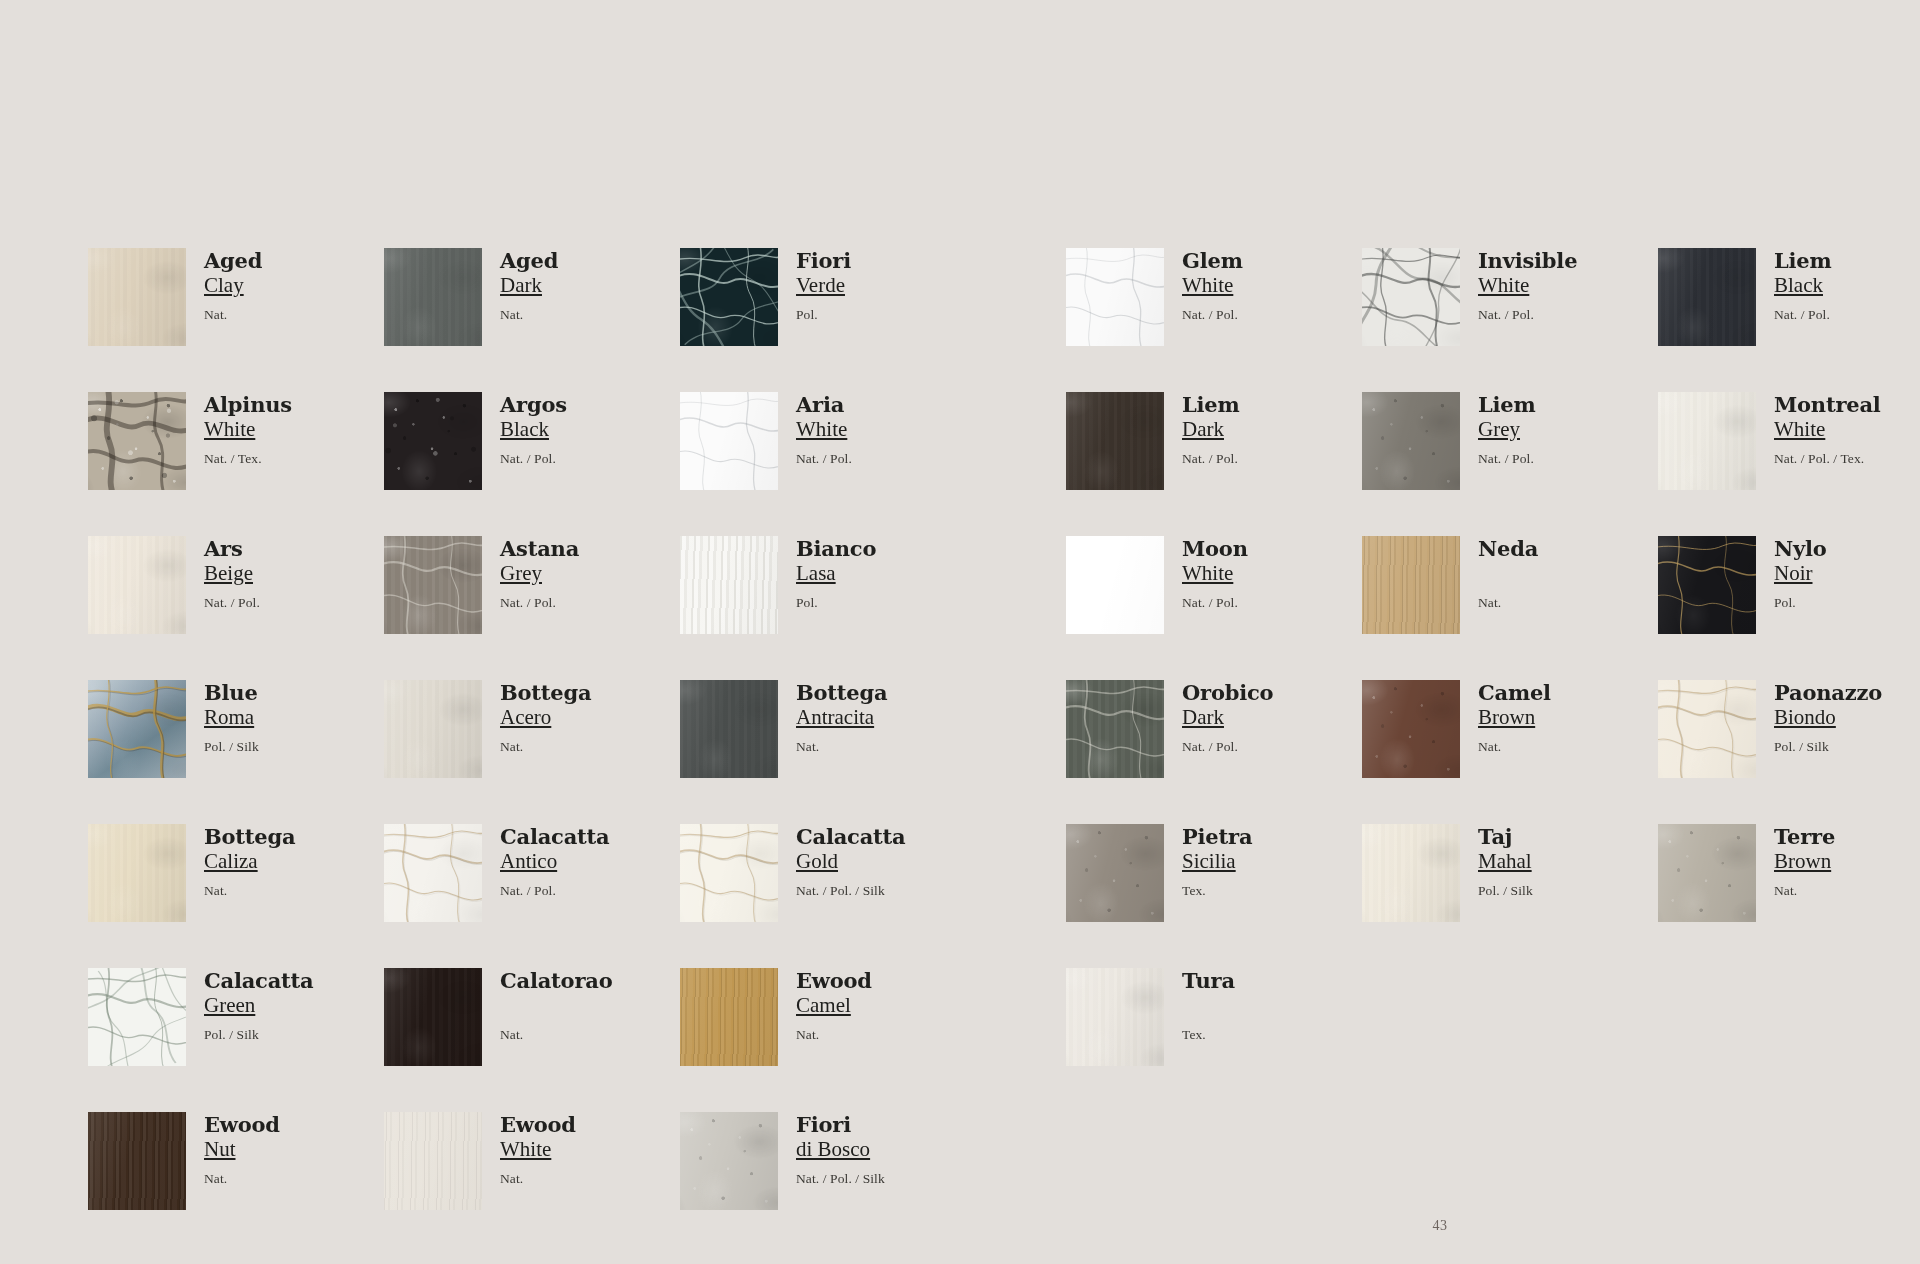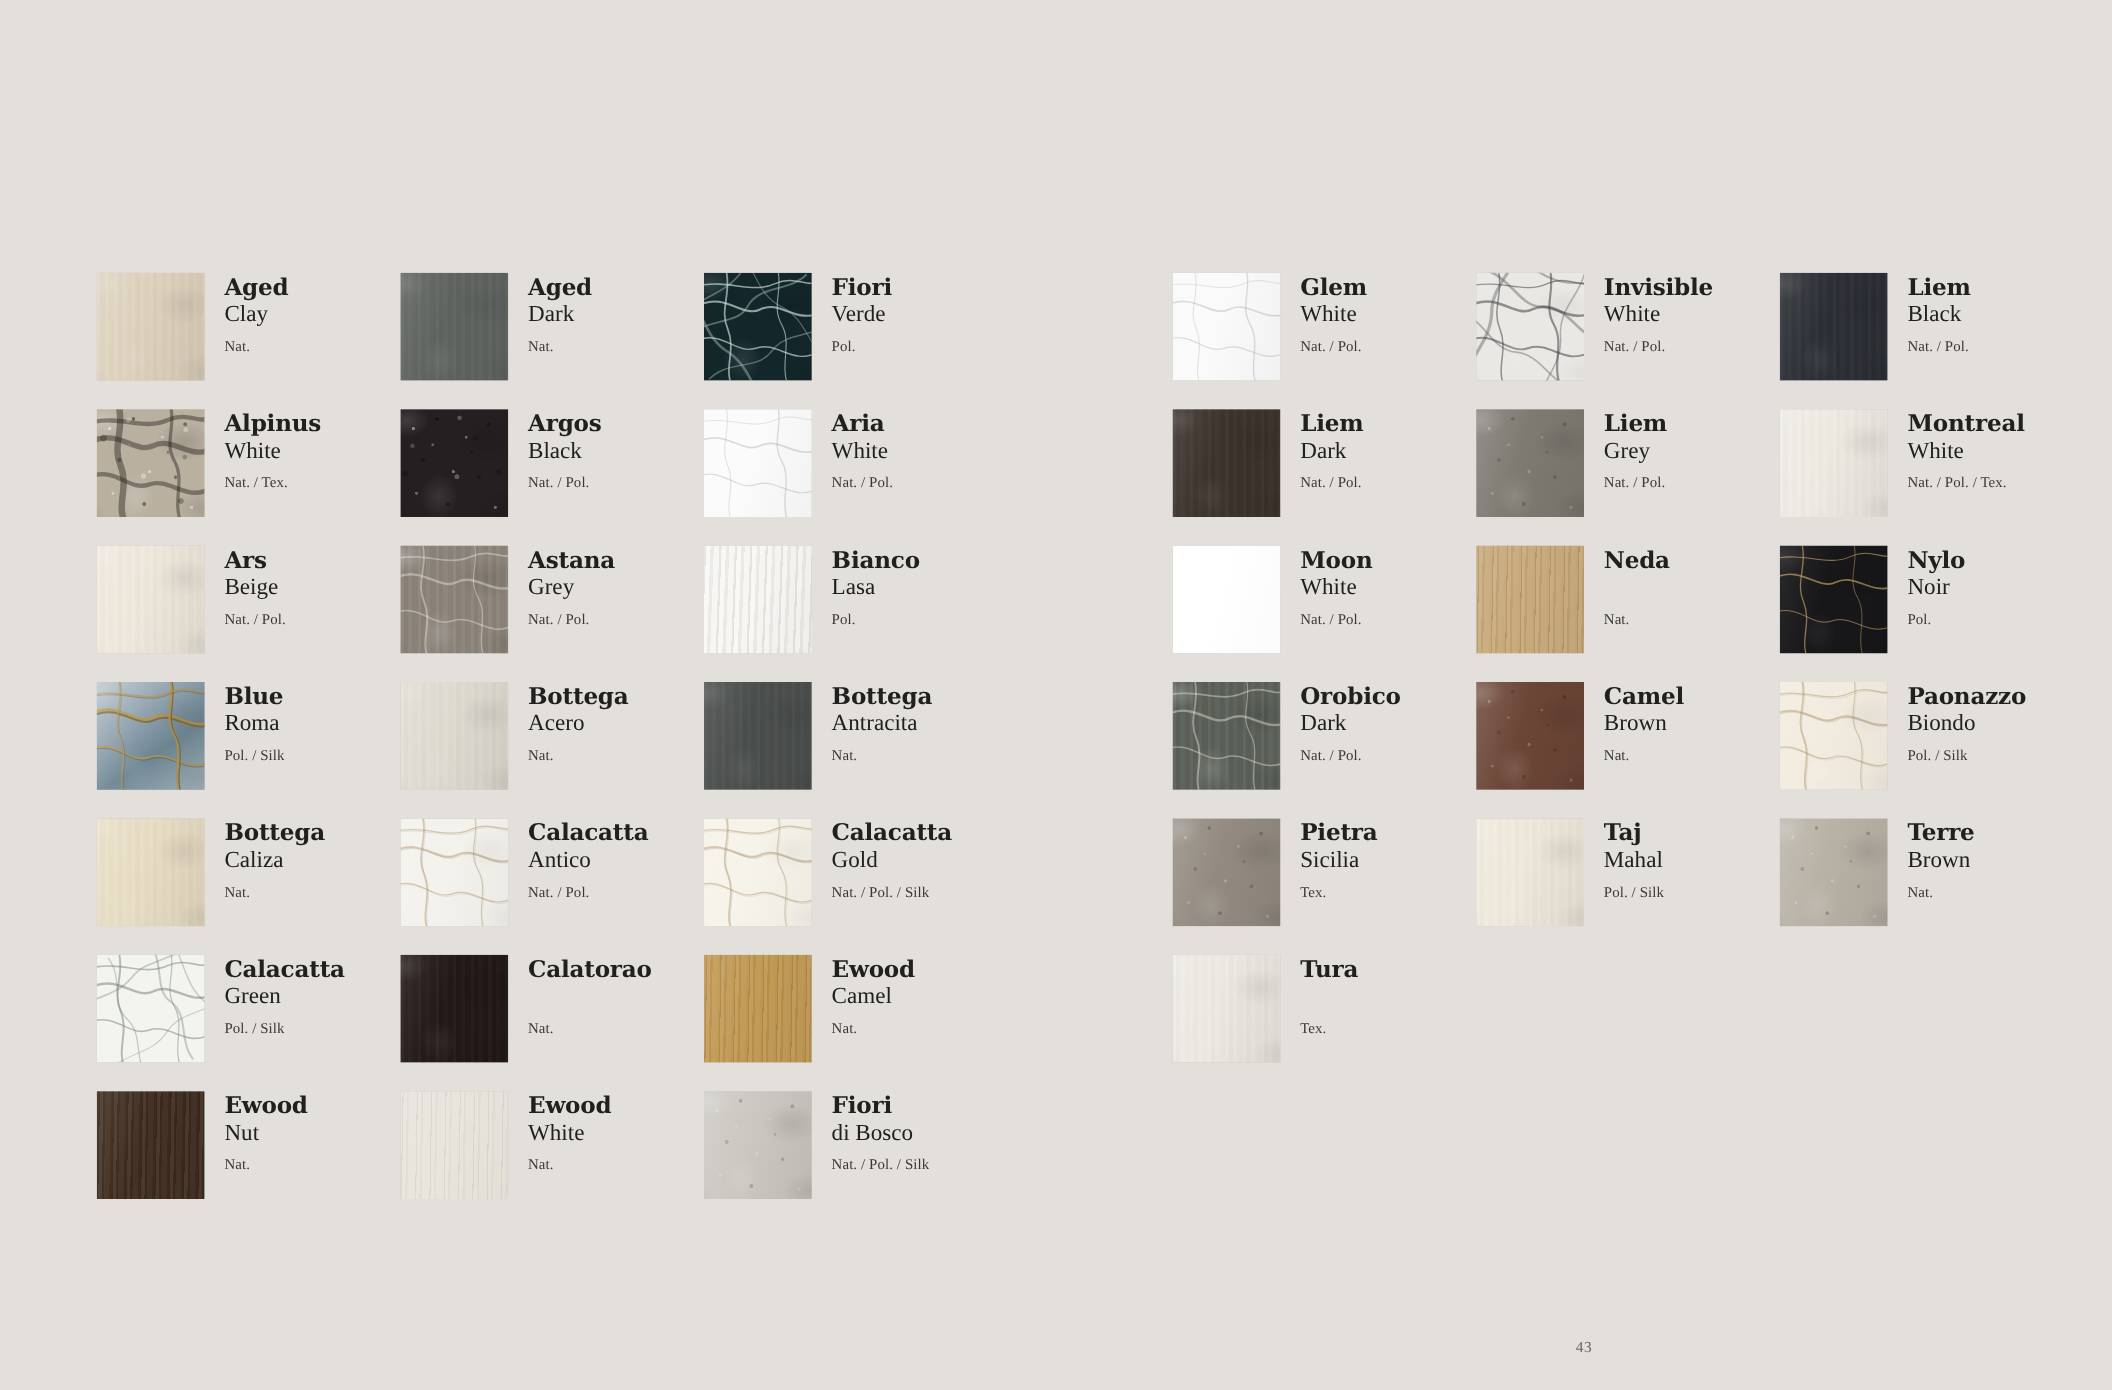--- a/index.html
+++ b/index.html
@@ -24,20 +24,21 @@
     line-height:1;
   }
 
   .grid{
     position:absolute;
     display:grid;
     grid-template-columns:repeat(3, 276px);
     grid-auto-rows:124px;
     column-gap:0px;
     row-gap:0px;
+    gap:20px;
   }
   .grid-left{ left:88px; top:248px; }
   
 
   .item{
     display:flex;
     align-items:flex-start;
     gap:0;
     height:124px;
   }
@@ -66,20 +67,21 @@
   }
   .nm2{
     font-family:"Liberation Serif",serif;
     font-weight:400;
     font-size:21px;
     color:#20201e;
     letter-spacing:0px;
     white-space:nowrap;
     line-height:1.12;
     margin-top:1px;
+    text-decoration:underline;
   }
   .nm2.empty{ visibility:hidden; }
   .fin{
     font-family:"Liberation Serif",serif;
     font-weight:400;
     font-size:13.5px;
     color:#3a3834;
     margin-top:11px;
     white-space:nowrap;
     letter-spacing:0.1px;

